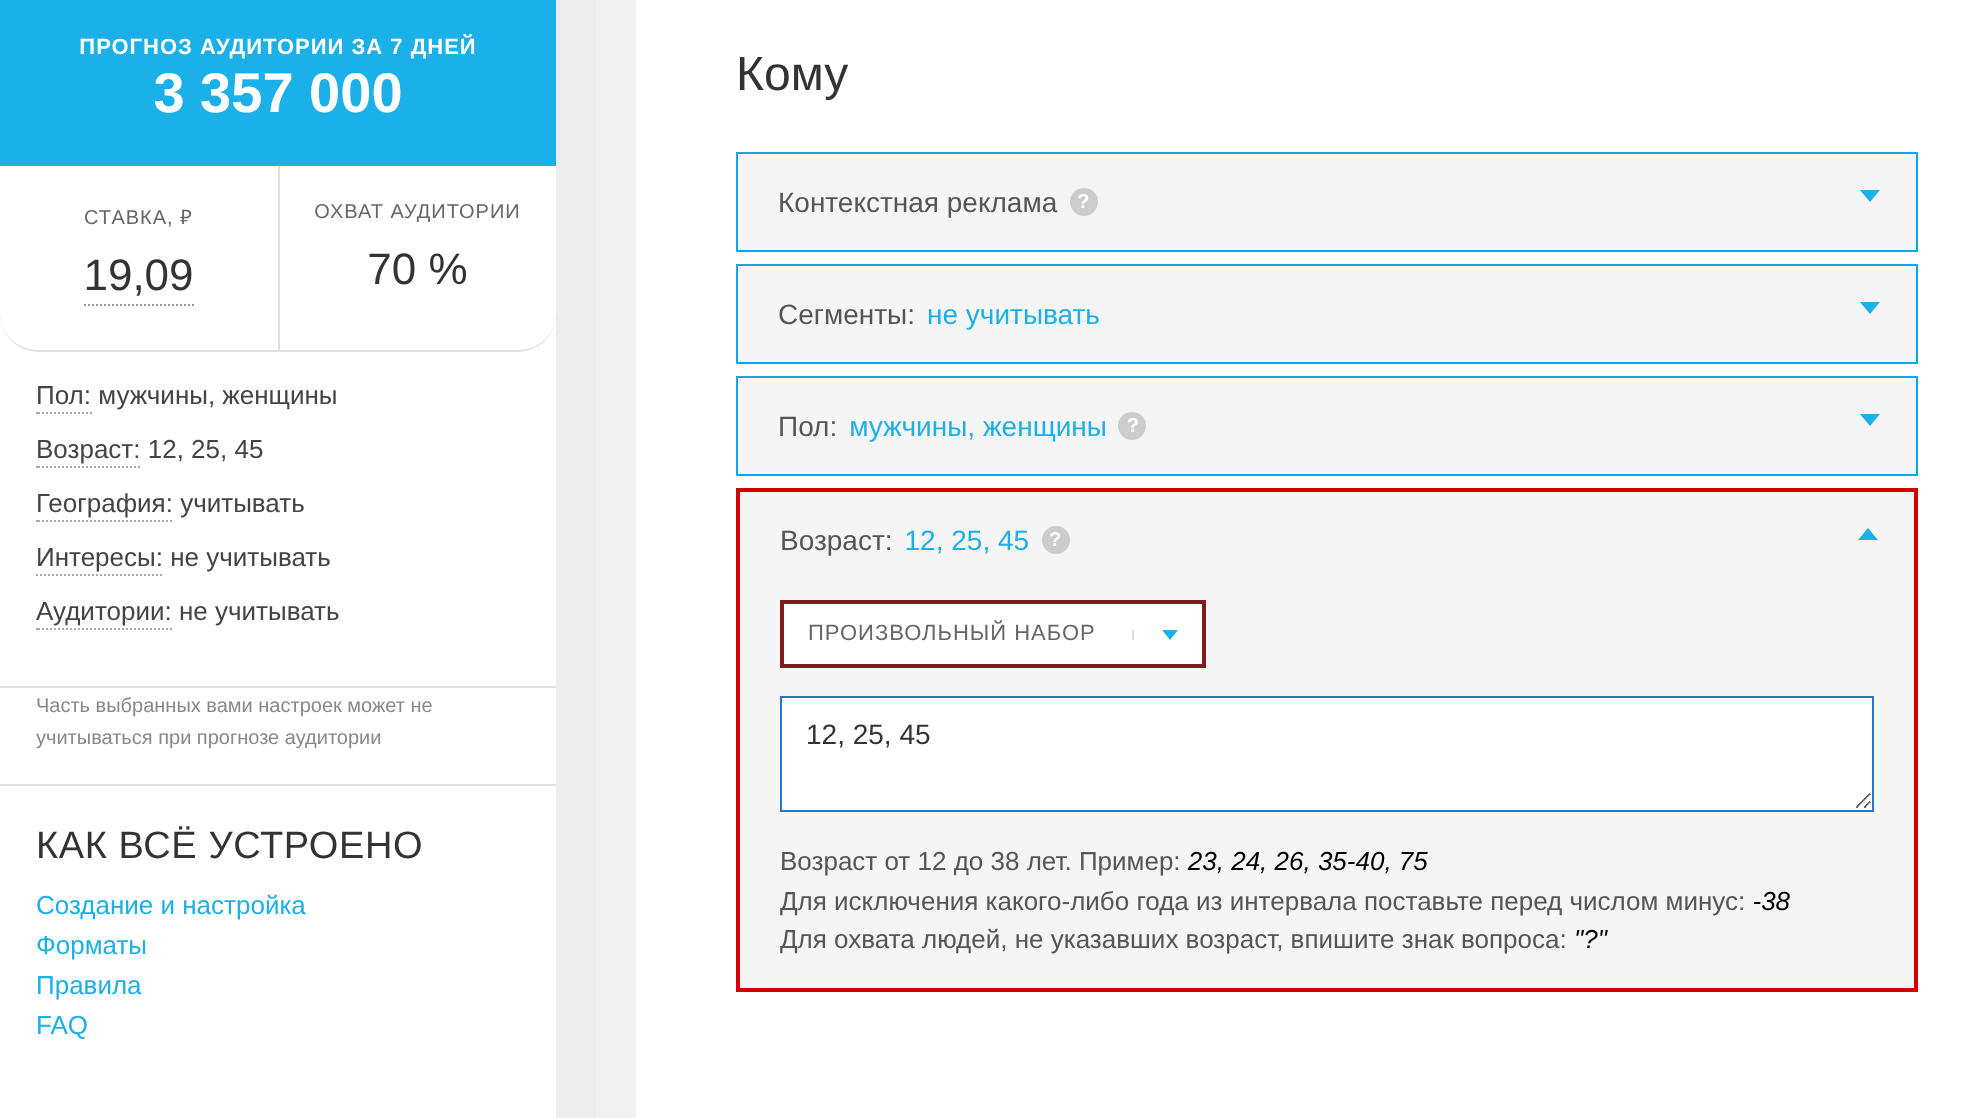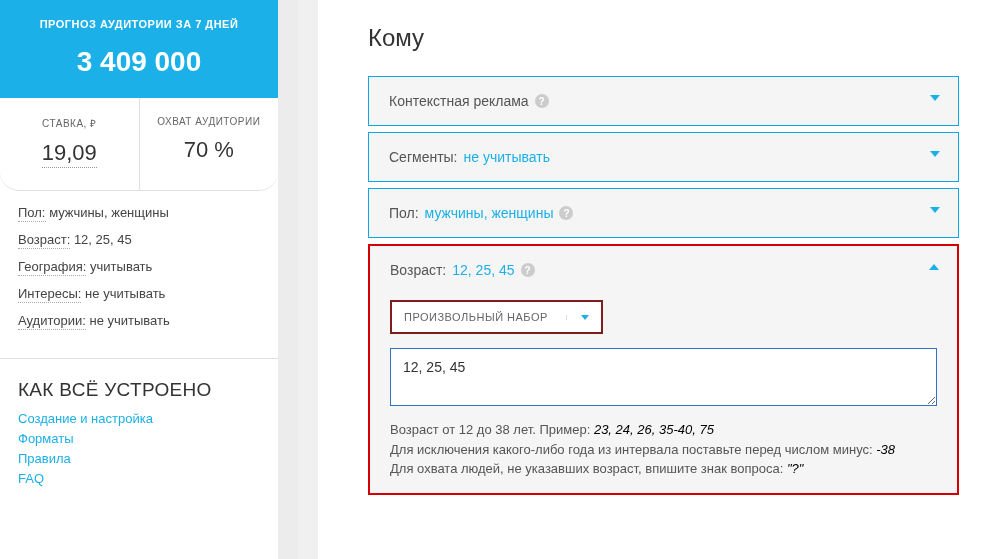--- a/index.html
+++ b/index.html
@@ -22,21 +22,21 @@
       background: #1bb0e8;
       color: #fff;
       text-align: center;
       padding: 18px 10px 20px;
     }
     .forecast-label {
       font-size: 11px;
       font-weight: bold;
       letter-spacing: 0.5px;
       text-transform: uppercase;
-      margin-bottom: 16px;
+      margin-bottom: 1px;
     }
     .forecast-value {
       font-size: 28px;
       font-weight: bold;
     }
     .stats-row {
       display: flex;
       border-bottom: 1px solid #e0e0e0;
       border-radius: 19px;
     }
@@ -207,21 +207,21 @@
     }
     .hint em { font-style: italic; color: #000000; }
     .gap { width: 20px; background: #ececec; }
   </style>
 </head>
 <body>
 
 <div class="sidebar">
   <div class="forecast-box">
     <div class="forecast-label">ПРОГНОЗ АУДИТОРИИ ЗА 7 ДНЕЙ</div>
-    <div class="forecast-value">3 409 000</div>
+    <div class="forecast-value">3 357 000</div>
   </div>
 
   <div class="stats-row">
     <div class="stat-cell">
       <div class="stat-label">СТАВКА, ₽</div>
       <span class="stat-value dotted">19,09</span>
     </div>
     <div class="stat-cell">
       <div class="stat-label">ОХВАТ АУДИТОРИИ</div>
       <span class="stat-value">70 %</span>
@@ -244,20 +244,21 @@
     <div class="filter-line">
       <span class="filter-key">Интересы:</span>
       <span>не учитывать</span>
     </div>
     <div class="filter-line">
       <span class="filter-key">Аудитории:</span>
       <span>не учитывать</span>
     </div>
   </div>
 
+  <div class="note">Часть выбранных вами настроек может не учитываться при прогнозе аудитории</div>
 
   <div class="howitworks">
     <div class="howitworks-title">КАК ВСЁ УСТРОЕНО</div>
     <a href="#">Создание и настройка</a>
     <a href="#">Форматы</a>
     <a href="#">Правила</a>
     <a href="#">FAQ</a>
   </div>
 </div>
 

